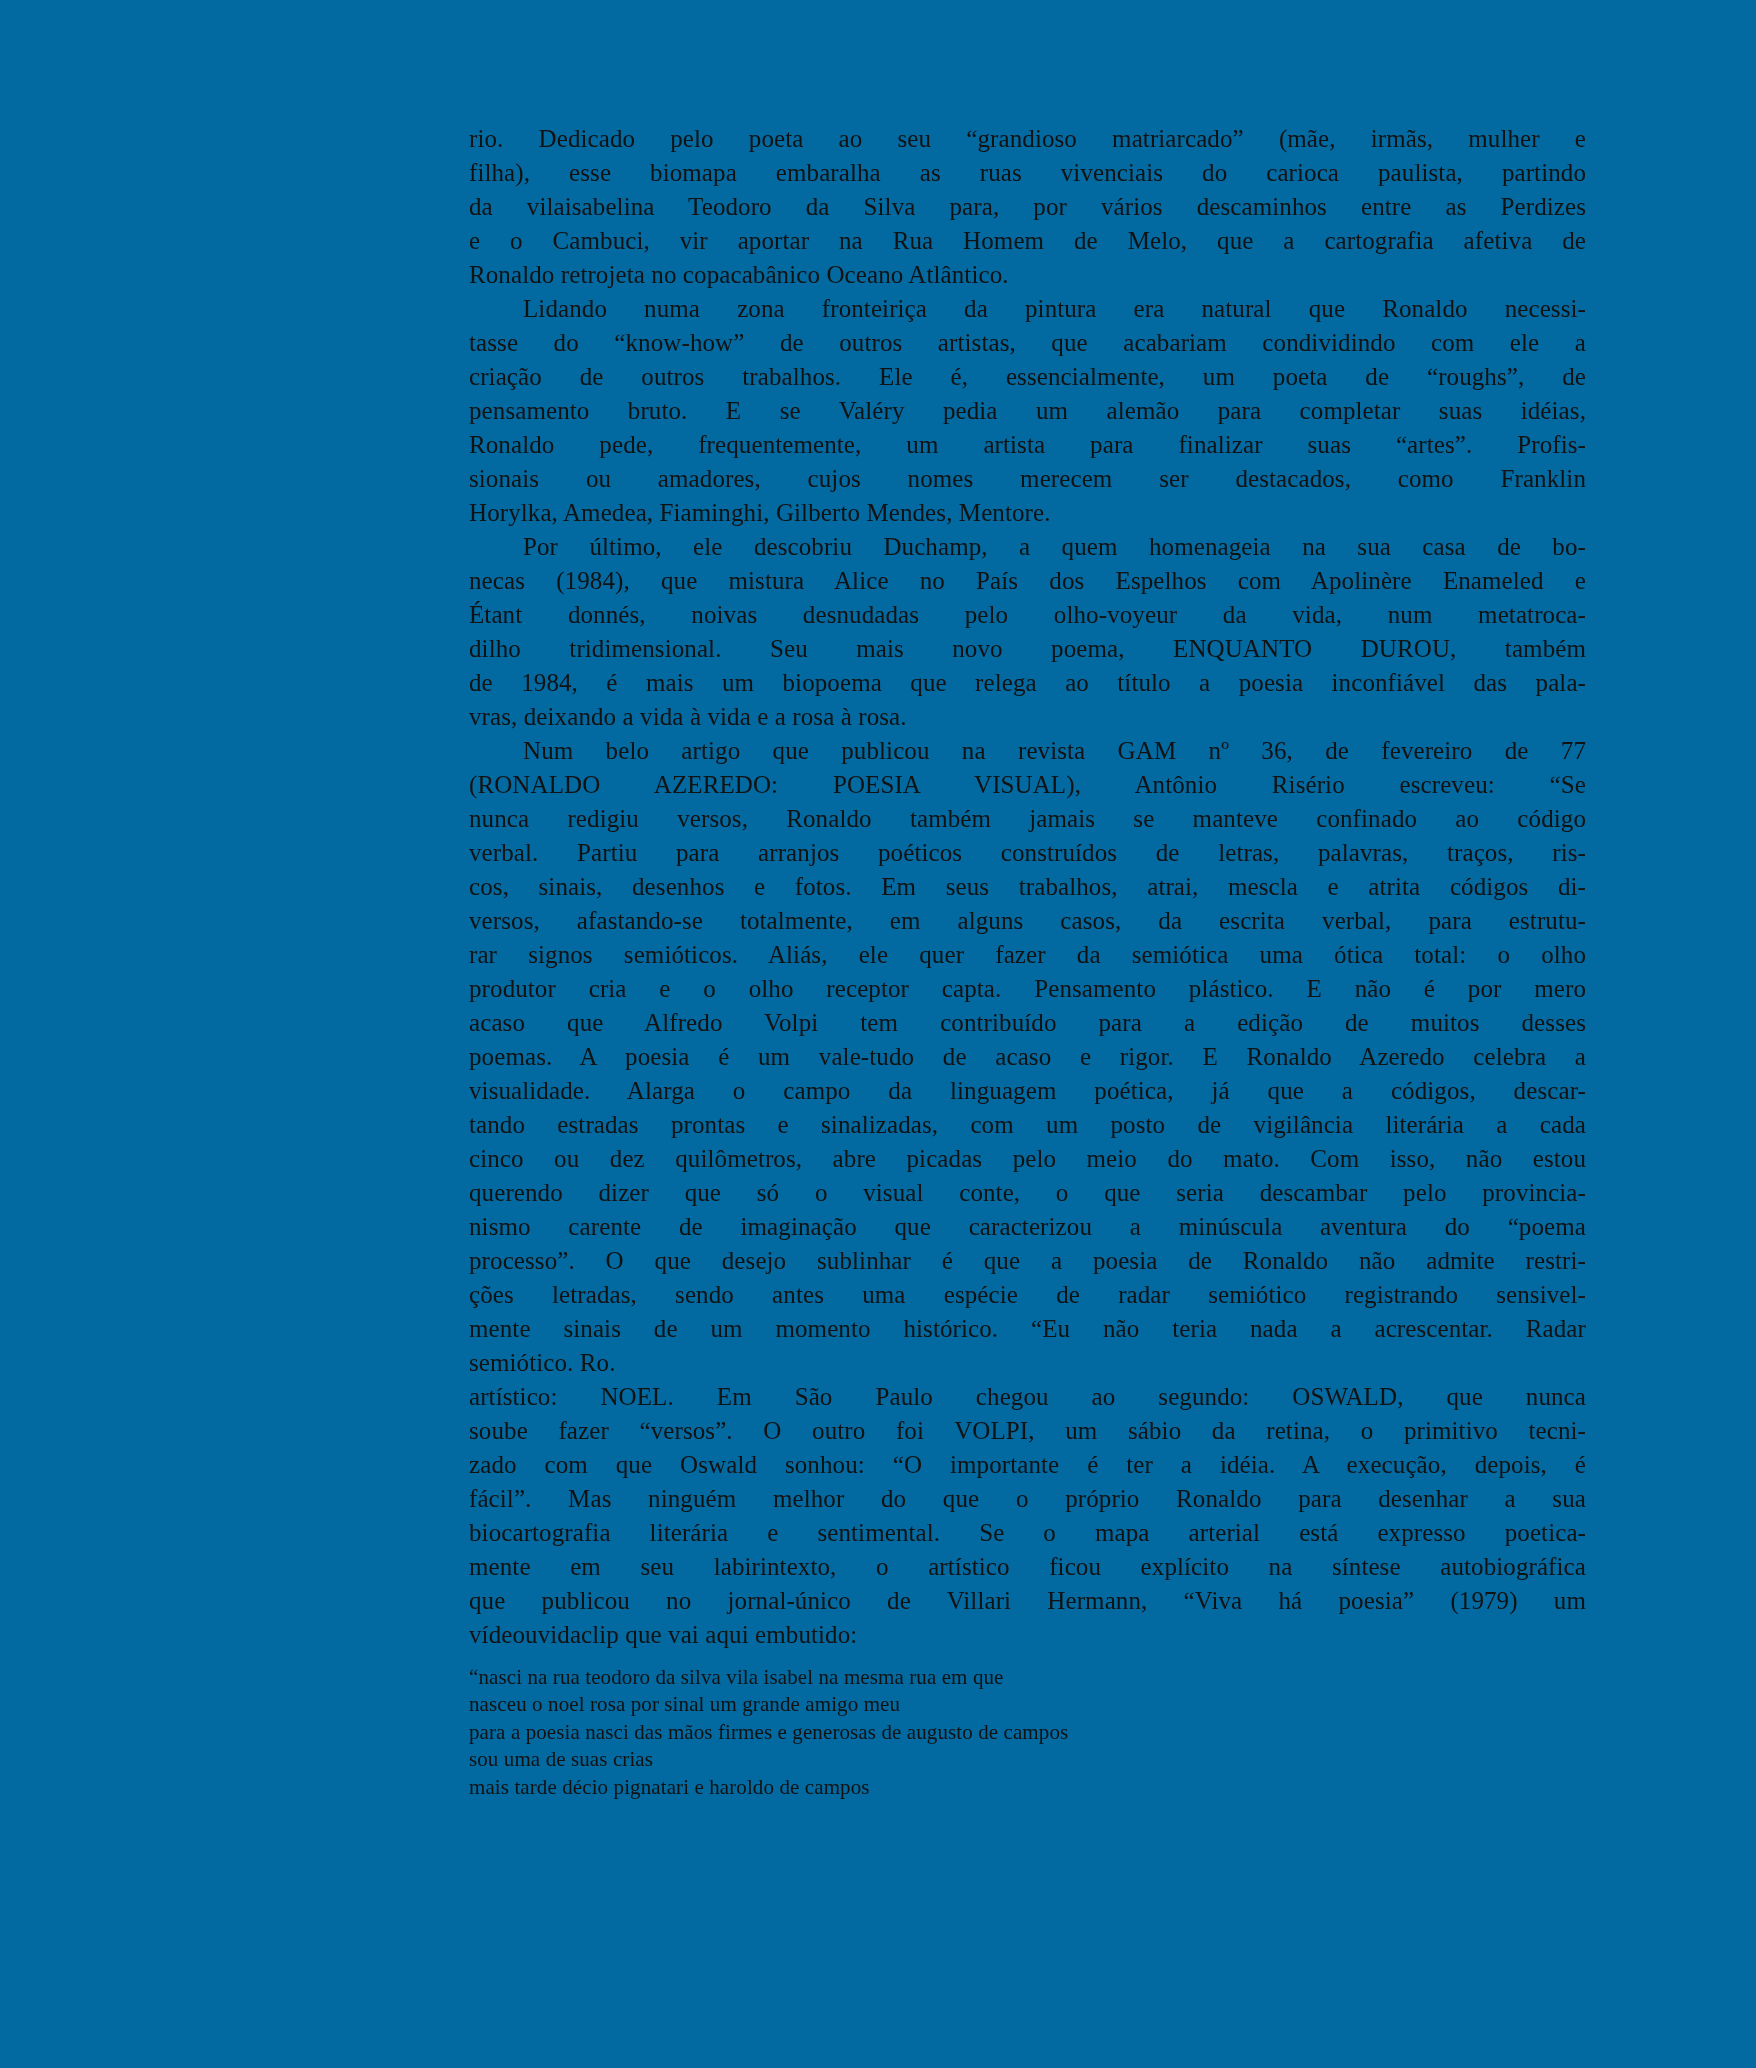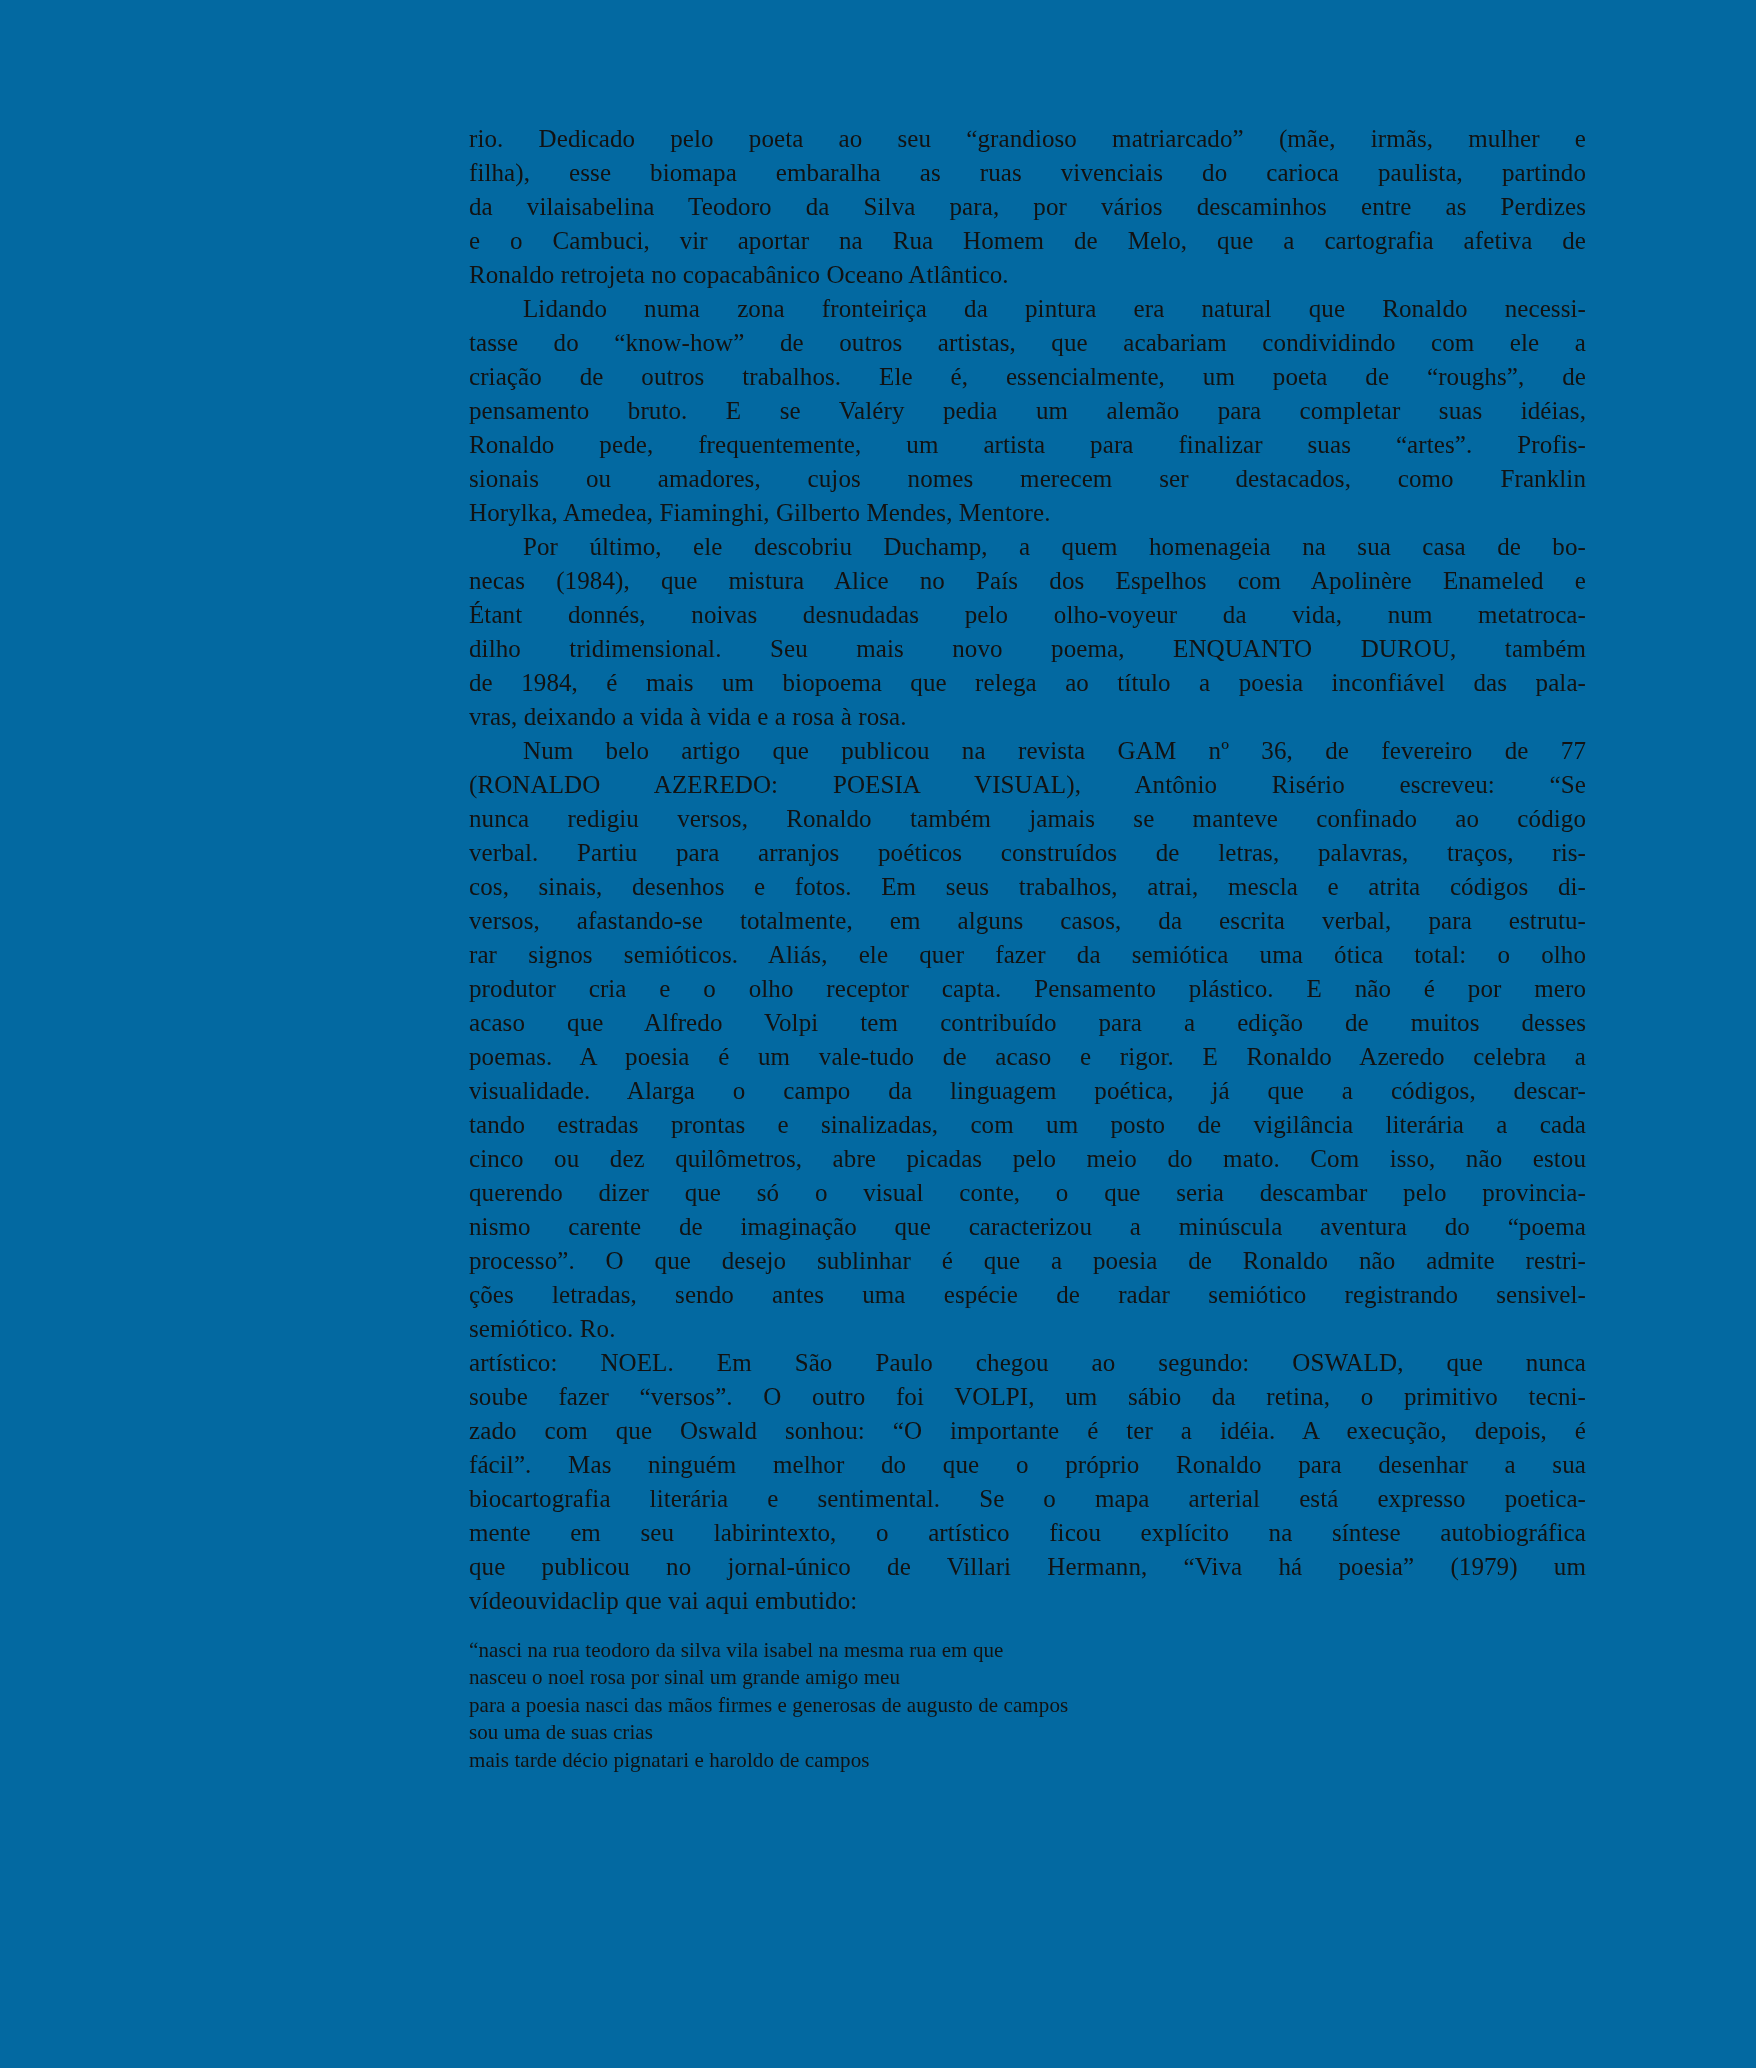--- a/index.html
+++ b/index.html
@@ -38,21 +38,21 @@
     letter-spacing: 0.1px;
   }
   .line.last {
     text-align: left;
     text-align-last: left;
   }
   .line.indent {
     text-indent: 54px;
   }
   .quote-block {
-    margin-top: 19px;
+    margin-top: 12px;
   }
   .quote-line {
     font-size: 21px;
     line-height: 27.4px;
     text-align: left;
     text-align-last: left;
     letter-spacing: 0.1px;
   }
 </style>
 </head>
@@ -96,20 +96,21 @@
           <div class="line">produtor cria e o olho receptor capta. Pensamento plástico. E não é por mero</div>
           <div class="line">acaso que Alfredo Volpi tem contribuído para a edição de muitos desses</div>
           <div class="line">poemas. A poesia é um vale-tudo de acaso e rigor. E Ronaldo Azeredo celebra a</div>
           <div class="line">visualidade. Alarga o campo da linguagem poética, já que a códigos, descar-</div>
           <div class="line">tando estradas prontas e sinalizadas, com um posto de vigilância literária a cada</div>
           <div class="line">cinco ou dez quilômetros, abre picadas pelo meio do mato. Com isso, não estou</div>
           <div class="line">querendo dizer que só o visual conte, o que seria descambar pelo provincia-</div>
           <div class="line">nismo carente de imaginação que caracterizou a minúscula aventura do “poema</div>
           <div class="line">processo”. O que desejo sublinhar é que a poesia de Ronaldo não admite restri-</div>
           <div class="line">ções letradas, sendo antes uma espécie de radar semiótico registrando sensivel-</div>
+          <div class="line">mente sinais de um momento histórico. “Eu não teria nada a acrescentar. Radar</div>
           <div class="line last">semiótico. Ro.</div>
         </div>
         <div class="para">
           <div class="line">artístico: NOEL. Em São Paulo chegou ao segundo: OSWALD, que nunca</div>
           <div class="line">soube fazer “versos”. O outro foi VOLPI, um sábio da retina, o primitivo tecni-</div>
           <div class="line">zado com que Oswald sonhou: “O importante é ter a idéia. A execução, depois, é</div>
           <div class="line">fácil”. Mas ninguém melhor do que o próprio Ronaldo para desenhar a sua</div>
           <div class="line">biocartografia literária e sentimental. Se o mapa arterial está expresso poetica-</div>
           <div class="line">mente em seu labirintexto, o artístico ficou explícito na síntese autobiográfica</div>
           <div class="line">que publicou no jornal-único de Villari Hermann, “Viva há poesia” (1979) um</div>

